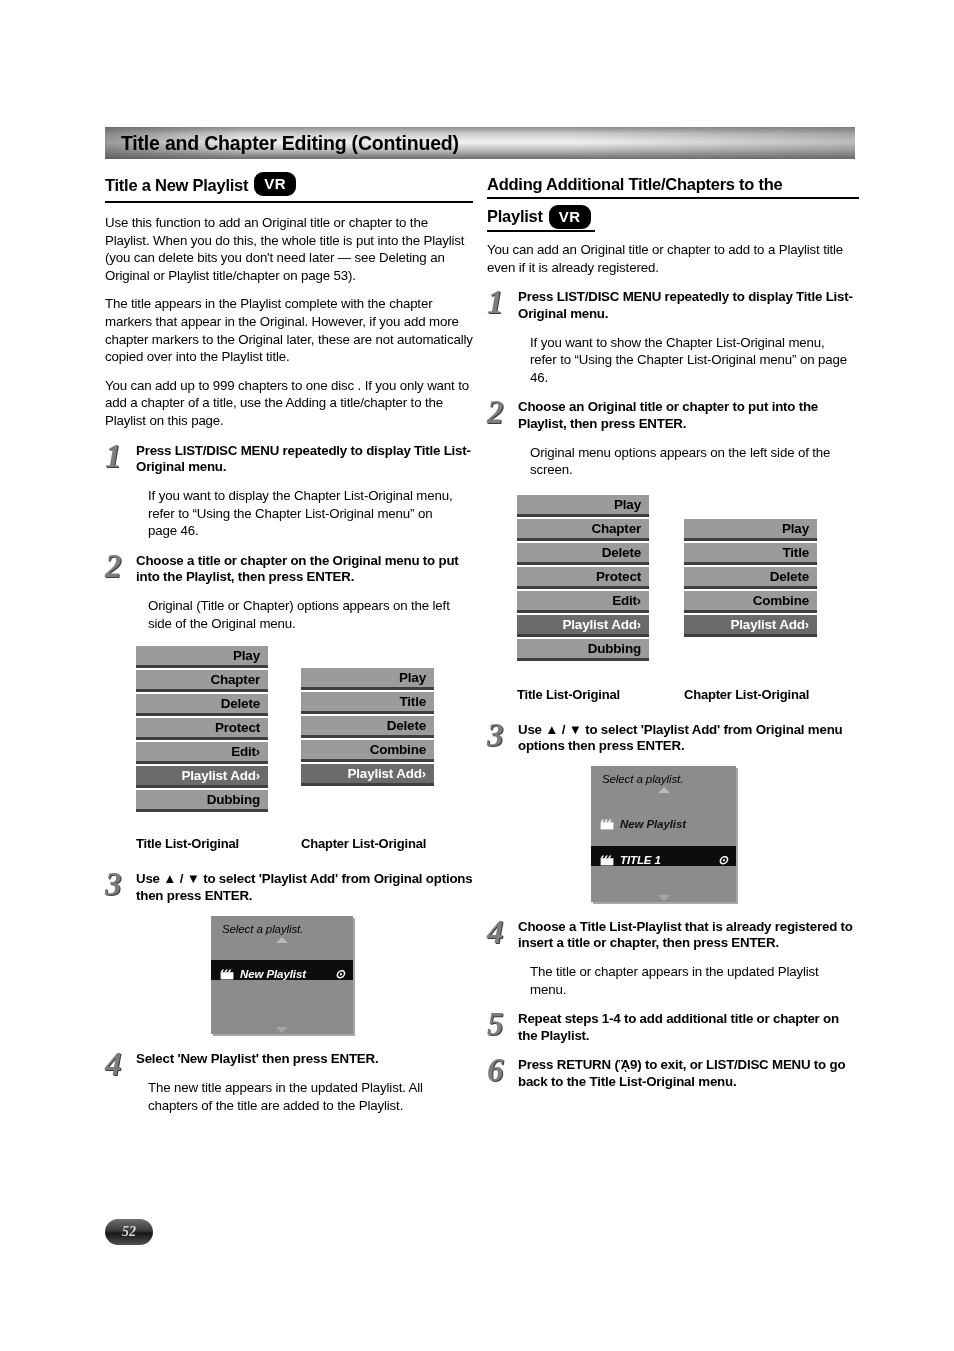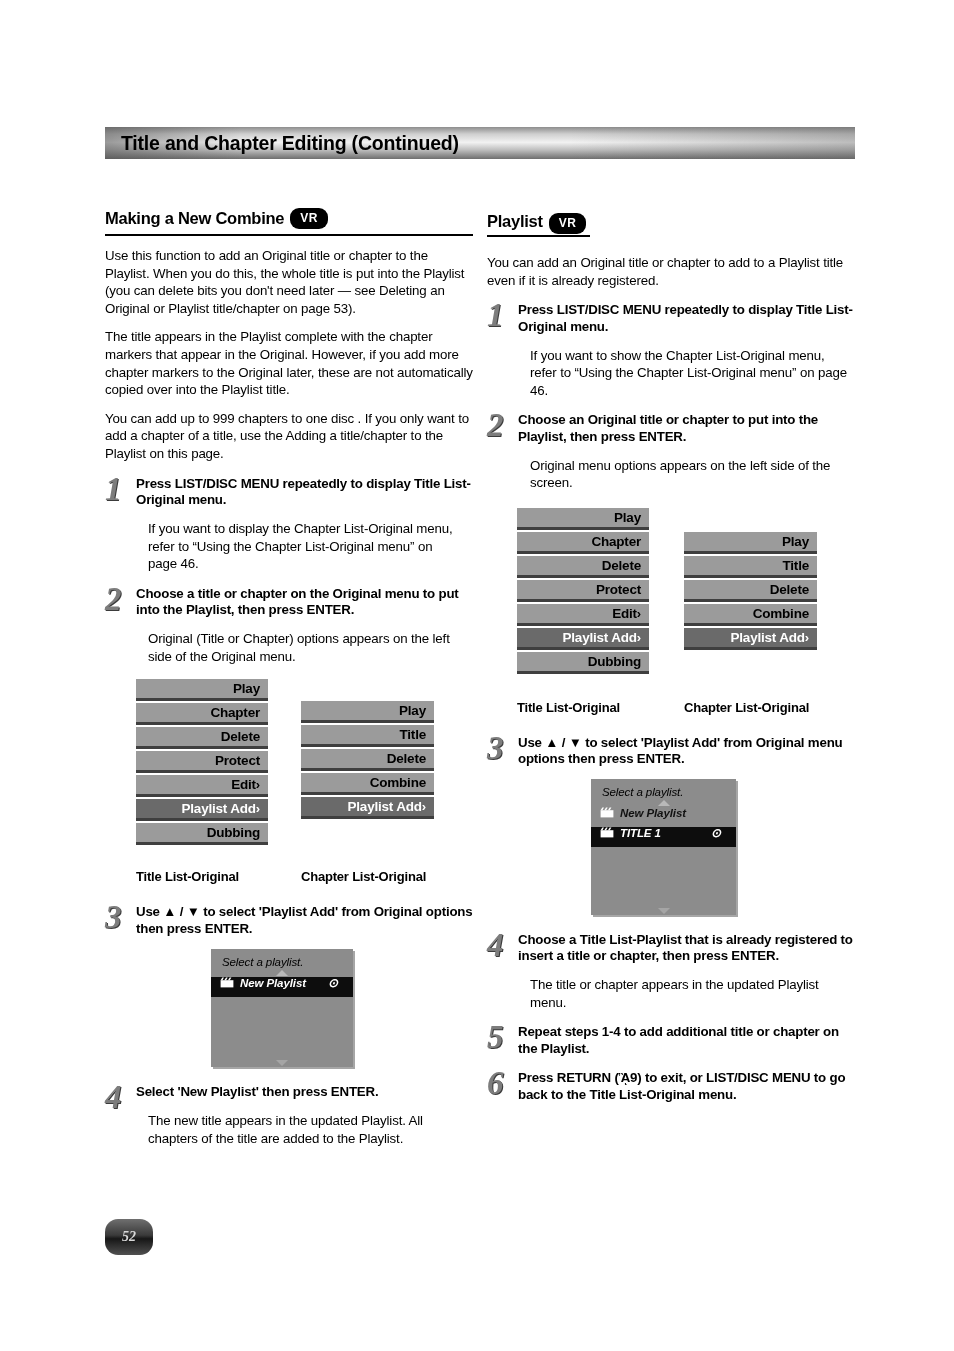--- a/index.html
+++ b/index.html
@@ -41,24 +41,23 @@
     border-bottom:2px solid #000;
     display:block;
     padding-bottom:2px;
   }
   h2.sec .vr{vertical-align:2px;}
   .sec-line{border-bottom:2px solid #000;padding-bottom:1px;}
   .sec-line2{border-bottom:2px solid #000;padding-bottom:1px;display:inline-block;}
 
   .vr{
     display:inline-block;background:#000;color:#fff;
-    font-size:12px;font-weight:bold;line-height:1;
+    font-size:15px;font-weight:bold;line-height:1;
     padding:4px 10px 5px 10px;border-radius:9px;margin-left:6px;
     letter-spacing:.5px;
-    margin-top:36px;
   }
 
   p.body{
     font-size:13.3px;line-height:17.6px;margin:11px 0 0 0;
     letter-spacing:-.15px;
   }
 
   
   .step{position:relative;margin-top:13px;padding-left:31px;}
   .step-num{
@@ -105,34 +104,34 @@
   .picker-title{
     font-size:11.5px;font-weight:normal;color:#000;
     padding:7px 0 0 11px;letter-spacing:-.1px;
   }
   .picker-arrow-up,.picker-arrow-down{
     width:0;height:0;margin:2px auto 1px auto;
   }
   .picker-arrow-up{border-left:6px solid transparent;border-right:6px solid transparent;border-bottom:6px solid #b9b9b9;}
   .picker-arrow-down{border-left:6px solid transparent;border-right:6px solid transparent;border-top:6px solid #a5a5a5;}
   .picker-row{
-    display:flex;align-items:flex-start;
-    height:20px;padding:0 15px 0 9px;
-    font-size:11.5px;font-weight:bold;letter-spacing:-.1px;
+    display:flex;align-items:flex-end;
+    height:20px;padding:0 8px 0 9px;
+    font-size:11.5px;font-weight:bold;letter-spacing:-.1px;margin-top:16px;
   }
   .picker-row.hl{background:#0d0d0d;color:#fff;}
   .picker-row.plain{color:#111;}
   .clap{width:14px;height:11px;margin-right:6px;flex:0 0 auto;}
   .picker-label{flex:1 1 auto;}
   .dot{flex:0 0 auto;font-size:12px;line-height:1;}
   .picker-spacer{flex:1 1 auto;}
 
   
   .pagebadge{
-    position:absolute;left:105px;top:1219px;width:48px;height:36px;
+    position:absolute;left:105px;top:1219px;width:48px;height:26px;
     border-radius:13px/13px;
     background:linear-gradient(180deg,#6f6f6f 0%,#3a3a3a 45%,#171717 55%,#505050 100%);
     display:flex;align-items:center;justify-content:center;text-align:right;
   }
   .pagebadge span{
     color:#d8d8d8;font-size:14px;font-weight:bold;
     font-family:"Liberation Serif", serif;font-style:italic;
     letter-spacing:0;
   }
 </style>
@@ -141,21 +140,21 @@
 
 <div class="page">
 
   <div class="banner">
     <div class="banner-title">Title and Chapter Editing (Continued)</div>
   </div>
 
   <div class="col col-left">
 
     <h2 class="sec">
-      <span>Making a New Combine</span><span class="vr">VR</span>
+      <span>Title a New Playlist</span><span class="vr">VR</span>
     </h2>
 
     <p class="body">Use this function to add an Original title or chapter to the Playlist. When you do this, the whole title is put into the Playlist (you can delete bits you don't need later — see Deleting an Original or Playlist title/chapter on page 53).</p>
     <p class="body">The title appears in the Playlist complete with the chapter markers that appear in the Original. However, if you add more chapter markers to the Original later, these are not automatically copied over into the Playlist title.</p>
     <p class="body">You can add up to 999 chapters to one disc . If you only want to add a chapter of a title, use the Adding a title/chapter to the Playlist on this page.</p>
 
     <div class="step">
       <div class="step-num">1</div>
       <div class="step-head">Press LIST/DISC MENU repeatedly to display Title List-Original menu.</div>
       <div class="step-sub">If you want to display the Chapter List-Original menu, refer to “Using the Chapter List-Original menu” on page 46.</div>
@@ -255,28 +254,29 @@
       <div class="step-num">4</div>
       <div class="step-head">Select 'New Playlist' then press ENTER.</div>
       <div class="step-sub">The new title appears in the updated Playlist. All chapters of the title are added to the Playlist.</div>
     </div>
 
   </div>
 
   <div class="col col-right">
 
     <div>
+      <div class="sec-line" style="font-size:16.5px;font-weight:bold;letter-spacing:-.25px;line-height:24px;">Adding Additional Title/Chapters to the</div>
       <div style="margin-top:5px;">
         <span class="sec-line2" style="font-size:16.5px;font-weight:bold;letter-spacing:-.25px;line-height:25px;padding-right:4px;">
           <span>Playlist</span><span class="vr">VR</span>
         </span>
       </div>
     </div>
 
-    <p class="body" style="margin-top:17px;">You can add an Original title or chapter to add to a Playlist title even if it is already registered.</p>
+    <p class="body" style="margin-top:9px;">You can add an Original title or chapter to add to a Playlist title even if it is already registered.</p>
 
     <div class="step">
       <div class="step-num">1</div>
       <div class="step-head">Press LIST/DISC MENU repeatedly to display Title List-Original menu.</div>
       <div class="step-sub">If you want to show the Chapter List-Original menu, refer to “Using the Chapter List-Original menu” on page 46.</div>
     </div>
 
     <div class="step">
       <div class="step-num">2</div>
       <div class="step-head">Choose an Original title or chapter to put into the Playlist, then press ENTER.</div>

